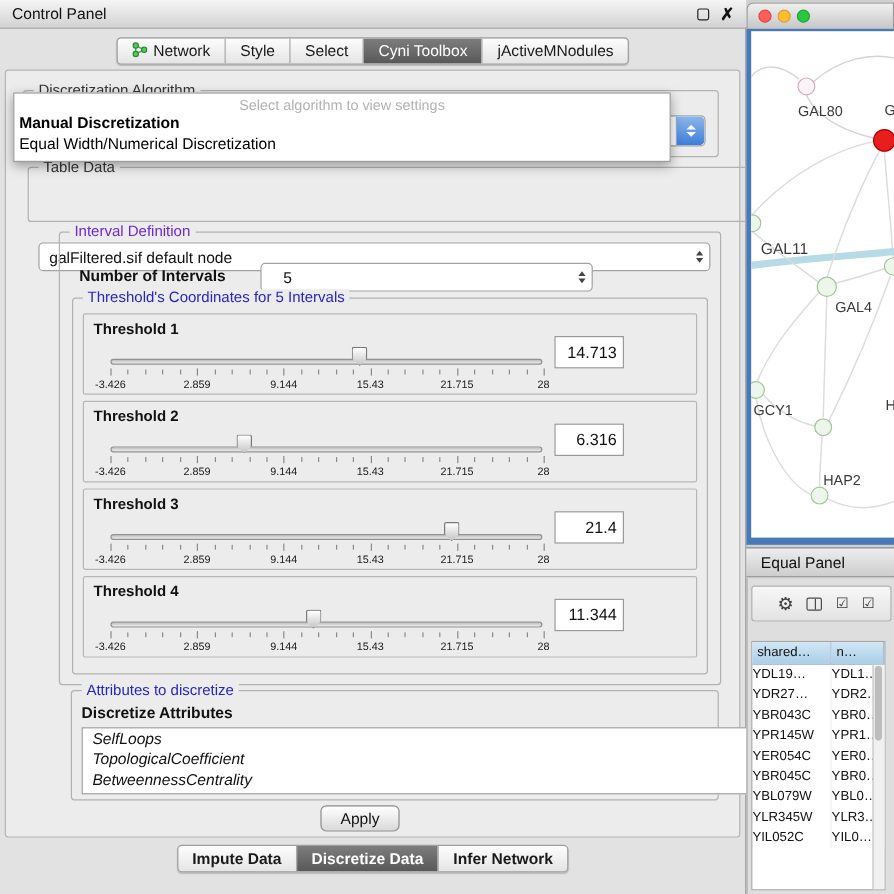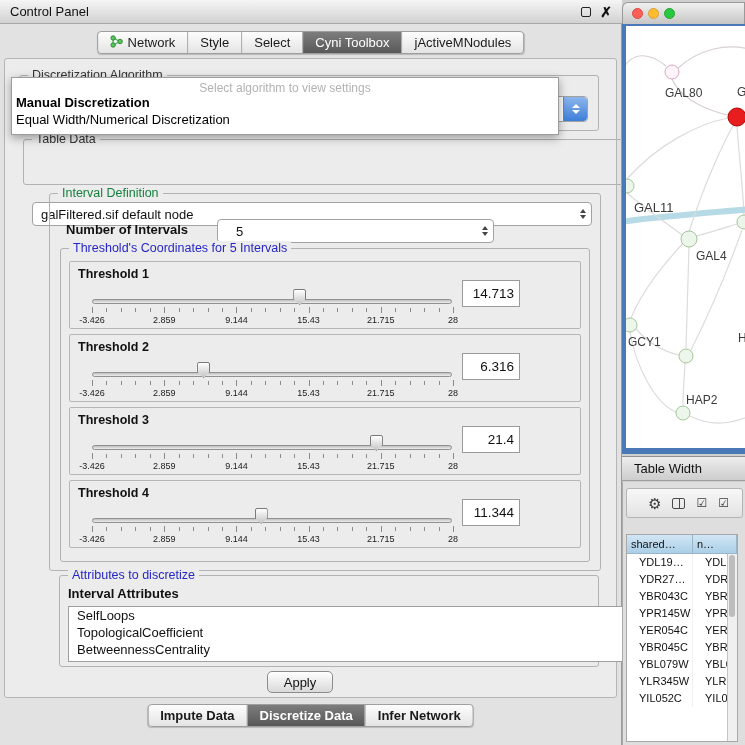--- a/index.html
+++ b/index.html
@@ -18,21 +18,21 @@
   .top-tabs{top:31px;}
   .bottom-tabs{top:704px;font-weight:bold;}
   .tab{display:flex;align-items:center;gap:5px;padding:0 12px;font-size:13px;color:#1a1a1a;border-right:1px solid #a8a8a8;white-space:nowrap;}
   .tab:last-child{border-right:none;}
   .tab.selected{background:linear-gradient(#7d7d7d,#585858);color:#fff;}
 
   .panel-body{position:absolute;left:4px;top:58px;width:613px;height:640px;background:#ececec;border:1px solid #b5b5b5;border-radius:3px;}
 
   .group{position:absolute;border:1px solid #b2b2b2;border-radius:3px;}
   .gtitle{position:absolute;top:-8px;left:8px;background:#ececec;padding:0 4px;font-size:12.5px;color:#333;white-space:nowrap;}
-  .gtitle.green{color:#15803d;}
+  .gtitle.green{color:#6d28d9;}
   .gtitle.blue{color:#2626c8;}
 
   .algo-group{left:14px;top:16px;width:580px;height:56px;}
   .algo-combo{position:absolute;left:12px;top:20px;width:556px;height:26px;background:#fff;border:1px solid #a2a2a2;border-radius:4px;}
   .combo-cap{position:absolute;right:0;top:0;width:24px;height:100%;border-radius:0 4px 4px 0;background:linear-gradient(#8cb6ec,#3e7ed8);border-left:1px solid #5a8cc8;display:flex;flex-direction:column;align-items:center;justify-content:center;gap:2px;}
   .tri-up{width:0;height:0;border-left:4px solid transparent;border-right:4px solid transparent;border-bottom:4px solid #fff;}
   .tri-dn{width:0;height:0;border-left:4px solid transparent;border-right:4px solid transparent;border-top:4px solid #fff;}
 
   .popup{position:absolute;left:6px;top:18px;width:548px;height:58px;background:#fff;border:1px solid #9c9c9c;box-shadow:0 3px 9px rgba(0,0,0,.35);z-index:30;}
   .popup-header{text-align:center;font-size:12px;color:#b2b2b2;padding-top:3px;height:16px;}
@@ -60,21 +60,21 @@
   .thumb{position:absolute;top:27px;width:13px;height:16px;background:linear-gradient(#ffffff,#c6c6c6);border:1px solid #7a7a7a;border-radius:2px 2px 0 0;clip-path:polygon(0 0,100% 0,100% 60%,50% 100%,0 60%);}
   .ticks{position:absolute;left:22px;top:45px;width:361px;height:7px;}
   .tick{position:absolute;top:1px;width:1px;height:4px;background:#8a8a8a;}
   .tick.major{top:0;height:6px;}
   .scale{position:absolute;left:22px;top:53px;width:361px;height:11px;font-size:9px;color:#1a1a1a;}
   .scale span{position:absolute;transform:translateX(-50%);white-space:nowrap;}
   .valbox{position:absolute;left:392px;top:18px;width:58px;height:27px;background:#fff;border:1px solid #9a9a9a;font-size:13.5px;display:flex;align-items:center;justify-content:flex-end;padding-right:5px;}
 
   .attr-group{left:54px;top:516px;width:540px;height:92px;}
   .attr-sub{position:absolute;left:8px;top:10px;font-size:13px;font-weight:bold;}
-  .listbox{position:absolute;left:8px;top:30px;width:568px;height:56px;background:#fff;border:1px solid #9e9e9e;overflow:hidden;}
+  .listbox{position:absolute;left:8px;top:30px;width:568px;height:56px;background:#fff;border:1px solid #9e9e9e;overflow:hidden;font-style:italic;}
   .attr-item{font-size:13px;padding-left:8px;height:17px;line-height:17px;white-space:nowrap;}
   .vscroll{position:absolute;right:0;top:0;bottom:0;width:12px;background:#f0f0f0;border-left:1px solid #c8c8c8;}
   .vthumb{position:absolute;left:1px;top:1px;width:8px;height:51px;background:#c2c2c2;border:1px solid #a8a8a8;border-radius:4px;}
 
   .apply-btn{position:absolute;left:262px;top:612px;width:66px;height:22px;background:linear-gradient(#ffffff,#d9d9d9);border:1px solid #8c8c8c;border-radius:5px;font-size:13px;font-family:inherit;color:#111;}
 
   
   .network-window{position:absolute;left:622px;top:2px;width:123px;height:452px;}
   .mac-titlebar{position:absolute;left:0;top:0;width:123px;height:22px;background:linear-gradient(#f0f0f0,#c6c6c6);border:1px solid #999;border-bottom:none;border-radius:6px 0 0 0;display:flex;align-items:center;gap:5px;padding-left:9px;}
   .light{width:11px;height:11px;border-radius:50%;display:inline-block;}
@@ -91,21 +91,21 @@
   .gear-icon{font-size:15px;color:#3a3a3a;line-height:1;}
   .cols-icon{width:13px;height:11px;border:1.5px solid #4a4a4a;border-radius:2px;position:relative;display:inline-block;}
   .cols-icon::before{content:"";position:absolute;left:50%;top:0;bottom:0;width:1.5px;background:#4a4a4a;}
   .cbx-icon{font-size:12px;color:#3a3a3a;line-height:1;}
   .tp-table{position:absolute;left:3px;top:52px;width:112px;height:208px;background:#fff;border:1px solid #a8a8a8;}
   .tp-header{display:flex;height:19px;}
   .th{background:linear-gradient(#d2e6f4,#aacfe8);border-right:1px solid #9ab4c8;border-bottom:1px solid #9ab4c8;font-size:11px;padding:3px 0 0 4px;white-space:nowrap;overflow:hidden;}
   .c1{width:66px;}
   .c2{flex:1;}
   .tr{display:flex;height:17px;}
-  .td{font-size:11px;padding:2px 0 0 12px;white-space:nowrap;overflow:hidden;border-right:1px solid #f0f0f0;}
+  .td{font-size:11px;padding:2px 0 0 0;white-space:nowrap;overflow:hidden;border-right:1px solid #f0f0f0;}
   .tp-vscroll{position:absolute;right:0;top:19px;bottom:0;width:10px;background:#f0f0f0;border-left:1px solid #c4c4c4;}
   .tp-vthumb{position:absolute;left:1px;top:1px;width:6px;height:62px;background:#bdbdbd;border-radius:3px;}
 </style>
 </head>
 <body>
 
 <div class="screen">
 
   <div class="control-panel">
     <div class="titlebar">
@@ -352,21 +352,21 @@
                   <span style="left: 100%;">28</span>
                 </div>
                 <div class="valbox">11.344</div>
               </div>
             </div>
         </div>
       </div>
 
       <div class="group attr-group">
         <span class="gtitle blue">Attributes to discretize</span>
-        <div class="attr-sub">Interval Attributes</div>
+        <div class="attr-sub">Discretize Attributes</div>
         <div class="listbox">
           <div id="attr-items">
               <div class="attr-item">SelfLoops</div>
               <div class="attr-item">TopologicalCoefficient</div>
               <div class="attr-item">BetweennessCentrality</div>
             </div>
           <div class="vscroll">
             <div class="vthumb"></div>
           </div>
         </div>
@@ -425,21 +425,21 @@
           <text x="8" y="186" font-size="13" fill="#3a3a3a" font-family="Liberation Sans, sans-serif">GAL11</text>
           <text x="70" y="234" font-size="12" fill="#3a3a3a" font-family="Liberation Sans, sans-serif">GAL4</text>
           <text x="2" y="320" font-size="12" fill="#3a3a3a" font-family="Liberation Sans, sans-serif">GCY1</text>
           <text x="112" y="316" font-size="12" fill="#3a3a3a" font-family="Liberation Sans, sans-serif">H</text>
           <text x="60" y="378" font-size="12" fill="#3a3a3a" font-family="Liberation Sans, sans-serif">HAP2</text>
         </svg>
     </div>
   </div>
 
   <div class="table-panel-bar">
-    <span>Table Width</span>
+    <span>Equal Panel</span>
   </div>
   <div class="table-panel">
     <div class="tp-toolbar">
       <span class="gear-icon">⚙</span>
       <span class="cols-icon"></span>
       <span class="cbx-icon">☑</span>
       <span class="cbx-icon">☑</span>
     </div>
     <div class="tp-table">
       <div class="tp-header" id="tp-header">

